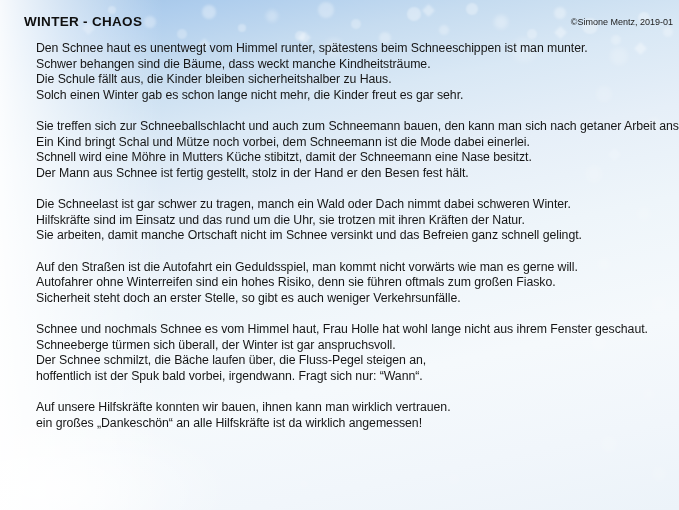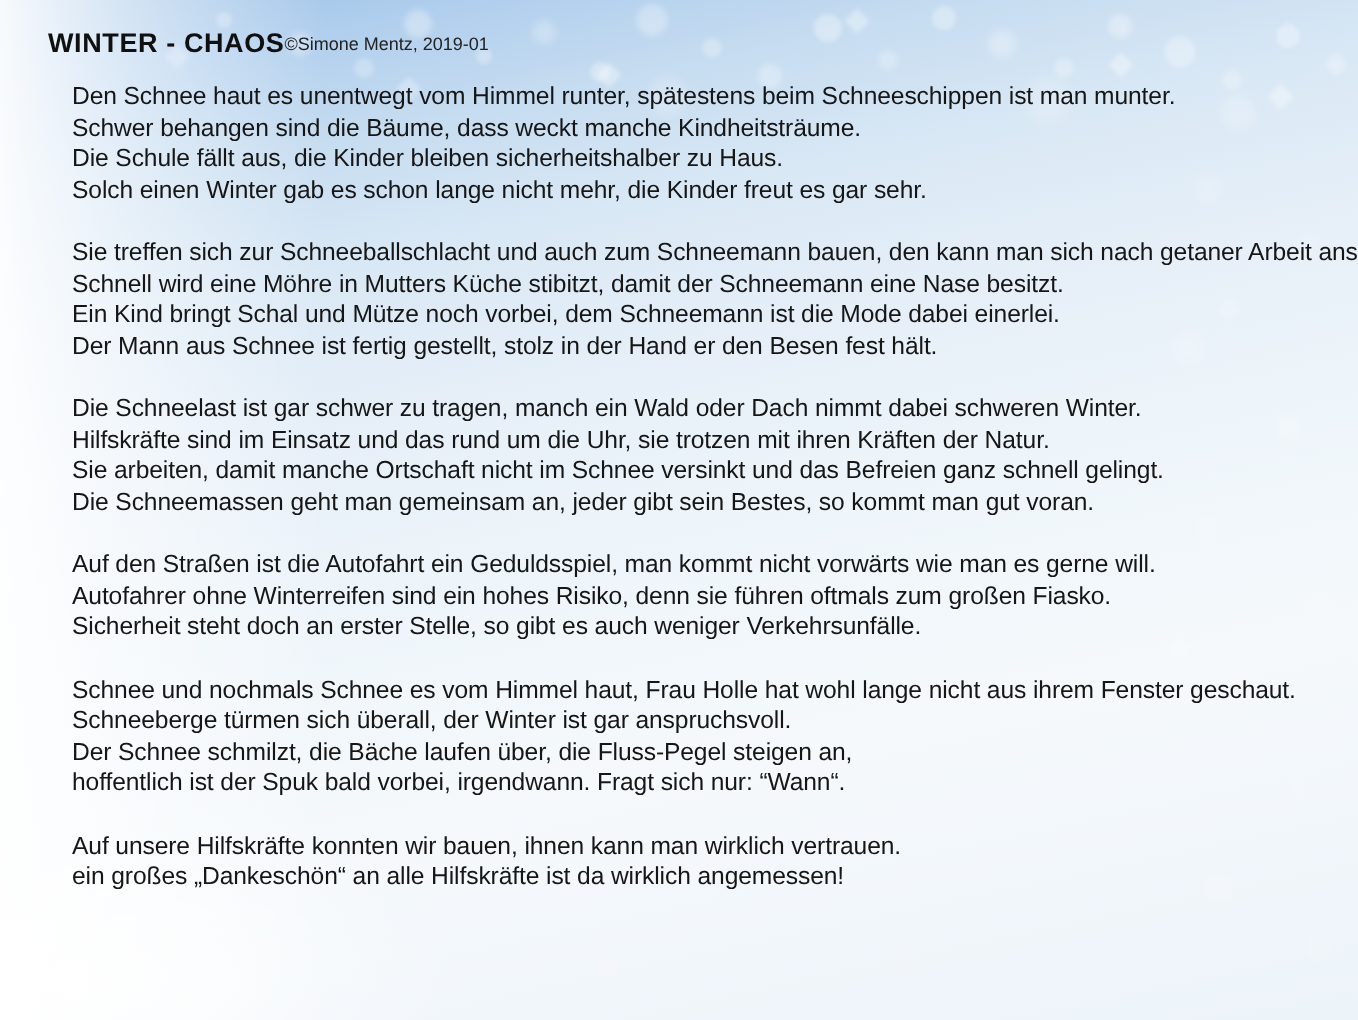--- a/index.html
+++ b/index.html
@@ -72,22 +72,22 @@
   .d3 { left:556px; top:28px; }
   .d4 { left:636px; top:44px; }
   .d5 { left:84px;  top:24px; background:rgba(255,255,255,.25); }
   .d6 { left:200px; top:40px; background:rgba(255,255,255,.28); }
   .d7 { left:610px; top:150px; background:rgba(255,255,255,.15); }
   .d8 { left:585px; top:320px; background:rgba(255,255,255,.12); }
 
   .content { position:relative; z-index:1; }
 
   .header {
-    display:flex; justify-content:flex-start; align-items:flex-start;
-    padding:14px 22px 0 24px;
+    display:flex; justify-content:space-between; align-items:flex-start;
+    padding:14px 6px 0 24px;
   }
   .title {
     margin:0;
     font-size:13.5px; font-weight:700; letter-spacing:.3px;
     color:#101010;
   }
   .copyright {
     font-size:9px; color:#222222; padding-top:3px; white-space:nowrap;
   }
 
@@ -127,30 +127,29 @@
 
       <p class="stanza">
         <span class="line">Den Schnee haut es unentwegt vom Himmel runter, spätestens beim Schneeschippen ist man munter.</span>
         <span class="line">Schwer behangen sind die Bäume, dass weckt manche Kindheitsträume.</span>
         <span class="line">Die Schule fällt aus, die Kinder bleiben sicherheitshalber zu Haus.</span>
         <span class="line">Solch einen Winter gab es schon lange nicht mehr, die Kinder freut es gar sehr.</span>
       </p>
 
       <p class="stanza">
         <span class="line">Sie treffen sich zur Schneeballschlacht und auch zum Schneemann bauen, den kann man sich nach getaner Arbeit anschauen.</span>
+        <span class="line">Ein Kind bringt Schal und Mütze noch vorbei, dem Schneemann ist die Mode dabei einerlei.</span>
         <span class="line">Schnell wird eine Möhre in Mutters Küche stibitzt, damit der Schneemann eine Nase besitzt.</span>
-        <span class="line">Ein Kind bringt Schal und Mütze noch vorbei, dem Schneemann ist die Mode dabei einerlei.</span>
         <span class="line">Der Mann aus Schnee ist fertig gestellt, stolz in der Hand er den Besen fest hält.</span>
       </p>
 
       <p class="stanza">
         <span class="line">Die Schneelast ist gar schwer zu tragen, manch ein Wald oder Dach nimmt dabei schweren Winter.</span>
         <span class="line">Hilfskräfte sind im Einsatz und das rund um die Uhr, sie trotzen mit ihren Kräften der Natur.</span>
         <span class="line">Sie arbeiten, damit manche Ortschaft nicht im Schnee versinkt und das Befreien ganz schnell gelingt.</span>
-        <span class="line">Die Schneemassen geht man gemeinsam an, jeder gibt sein Bestes, so kommt man gut voran.</span>
       </p>
 
       <p class="stanza">
         <span class="line">Auf den Straßen ist die Autofahrt ein Geduldsspiel, man kommt nicht vorwärts wie man es gerne will.</span>
         <span class="line">Autofahrer ohne Winterreifen sind ein hohes Risiko, denn sie führen oftmals zum großen Fiasko.</span>
         <span class="line">Sicherheit steht doch an erster Stelle, so gibt es auch weniger Verkehrsunfälle.</span>
       </p>
 
       <p class="stanza">
         <span class="line">Schnee und nochmals Schnee es vom Himmel haut, Frau Holle hat wohl lange nicht aus ihrem Fenster geschaut.</span>

